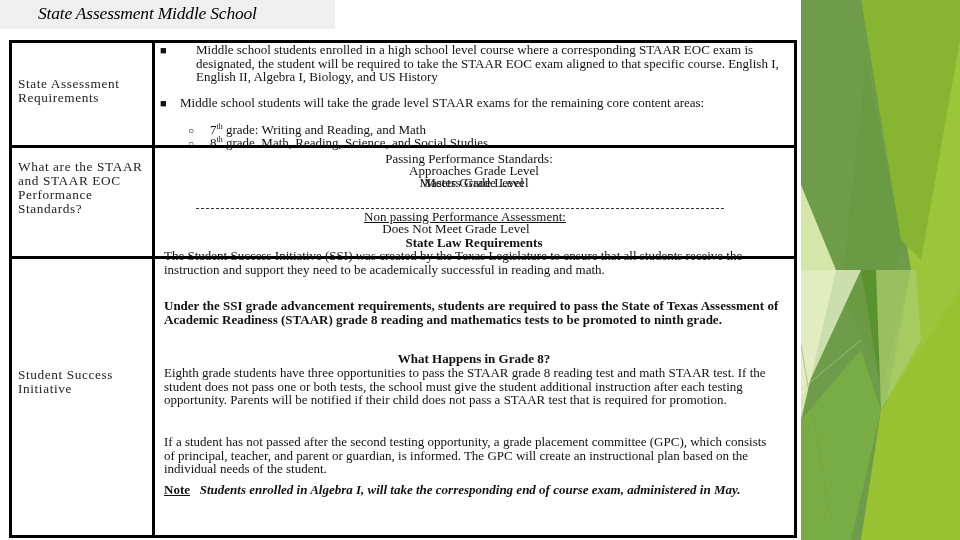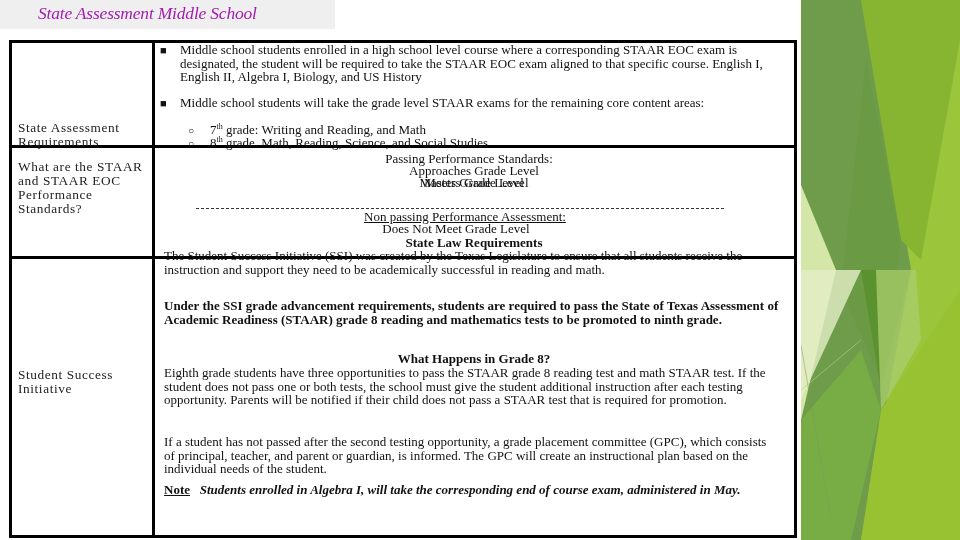--- a/index.html
+++ b/index.html
@@ -9,21 +9,21 @@
     font-family: "Liberation Serif", "DejaVu Serif", serif;
     color:#111;
   }
   .title-band {
     position:absolute; left:0; top:0; width:335px; height:29px;
     background:#efefef;
   }
   .title-text {
     position:absolute; left:38px; top:3px;
     font-style:italic; font-size:17.5px; letter-spacing:-0.2px;
-    color:#a21caf;
+    color:#000000;
   }
   .green-panel { position:absolute; left:801px; top:0; width:159px; height:540px; overflow:hidden; }
   .green-panel svg { display:block; }
 
   .doc-table {
     position:absolute; left:9px; top:40px; width:788px; height:498px;
     border:3px solid #000; box-sizing:border-box;
   }
   .row { position:absolute; left:0; right:0; box-sizing:border-box; }
   .row.r1 { top:0; height:105px; border-bottom:3px solid #000; }
@@ -58,24 +58,24 @@
 <body>
 
 <div class="title-band">
   <div class="title-text">State Assessment Middle School</div>
 </div>
 
 <div class="doc-table">
   <div class="col-divider"></div>
 
   <div class="row r1">
-    <div class="label-cell" style="top:34px;margin-top:44px;">State Assessment Requirements</div>
+    <div class="label-cell" style="top:34px;">State Assessment Requirements</div>
     <div class="content-cell">
       <span class="bullet" style="top:1px;">■</span>
-      <div class="btext" style="top:0px;">Middle school students enrolled in a high school level course where a corresponding STAAR EOC exam is designated, the student will be required to take the STAAR EOC exam aligned to that specific course. English I, English II, Algebra I, Biology, and US History</div>
+      <div class="btext" style="top:0px;margin-left:16px;">Middle school students enrolled in a high school level course where a corresponding STAAR EOC exam is designated, the student will be required to take the STAAR EOC exam aligned to that specific course. English I, English II, Algebra I, Biology, and US History</div>
       <span class="bullet" style="top:54px;">■</span>
       <div class="btext" style="top:53px;">Middle school students will take the grade level STAAR exams for the remaining core content areas:</div>
       <span class="sub-bullet" style="top:81px;">○</span>
       <div class="subtext" style="top:80px;"><span>7</span><sup>th</sup><span> grade:  Writing and Reading, and Math</span></div>
       <span class="sub-bullet" style="top:94px;">○</span>
       <div class="subtext" style="top:93px;"><span>8</span><sup>th</sup><span> grade.  Math, Reading, Science, and Social Studies</span></div>
     </div>
   </div>
 
   <div class="row r2">

